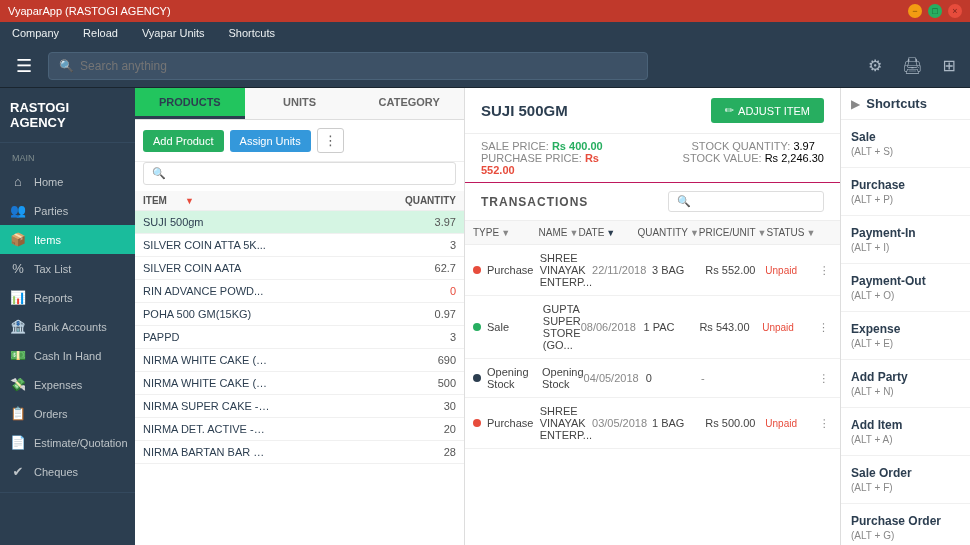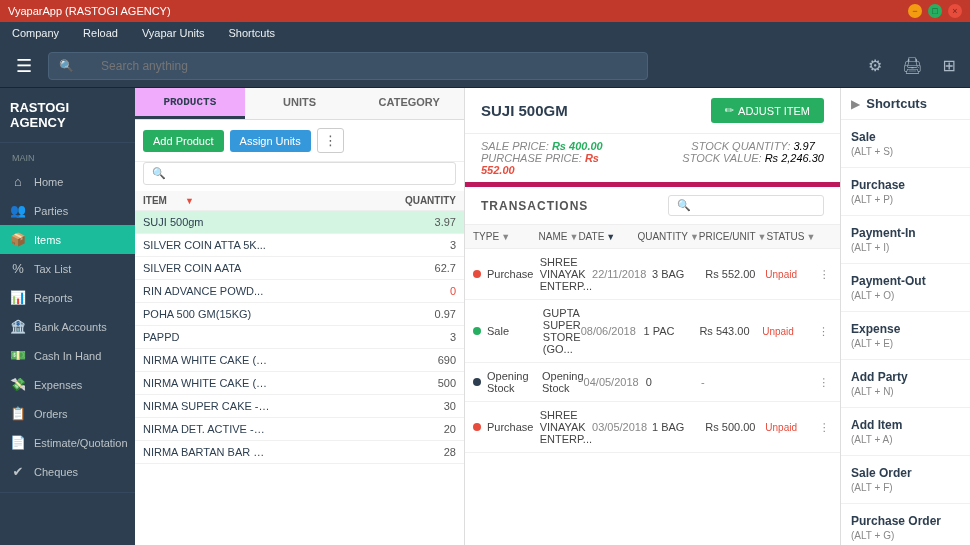--- a/index.html
+++ b/index.html
@@ -15,21 +15,21 @@
     .title-ctrl.close { background: #e74c3c; color: #7b241c; }
 
     
     .menu-bar { background: #2c3e50; color: #ecf0f1; height: 22px; display: flex; align-items: center; padding: 0 8px; gap: 16px; font-size: 11px; }
     .menu-item { cursor: pointer; padding: 2px 4px; }
 
     
     .toolbar { background: #2c3e50; height: 44px; display: flex; align-items: center; padding: 0 8px; gap: 8px; border-bottom: 1px solid #1a252f; }
     .toolbar-hamburger { color: white; font-size: 18px; cursor: pointer; padding: 4px 8px; }
     .search-box { flex: 1; max-width: 600px; background: #3d5166; border: 1px solid #4a6278; border-radius: 4px; padding: 6px 10px; color: #aab7c4; font-size: 12px; display: flex; align-items: center; gap: 6px; }
-    .search-box input { background: transparent; border: none; outline: none; color: #aab7c4; font-size: 12px; flex: 1; margin-left: 21px; }
+    .search-box input { background: transparent; border: none; outline: none; color: #aab7c4; font-size: 12px; flex: 1; }
     .toolbar-icons { margin-left: auto; display: flex; gap: 8px; }
     .toolbar-icon { color: #aab7c4; font-size: 16px; cursor: pointer; padding: 4px 6px; }
 
     
     .app-layout { display: flex; height: calc(545px - 22px - 22px - 44px); }
 
     
     .sidebar { width: 135px; background: #2c3e50; color: #bdc3c7; display: flex; flex-direction: column; overflow-y: auto; }
     .sidebar-logo { padding: 12px 10px; font-weight: bold; font-size: 13px; color: white; border-bottom: 1px solid #34495e; }
     .sidebar-section { padding: 6px 0; border-bottom: 1px solid #34495e; }
@@ -38,21 +38,21 @@
     .sidebar-item.active { background: #1abc9c; color: white; }
     .sidebar-icon { width: 16px; text-align: center; font-size: 13px; }
 
     
     .main-content { flex: 1; display: flex; overflow: hidden; }
 
     
     .products-panel { width: 330px; background: white; border-right: 1px solid #ddd; display: flex; flex-direction: column; }
     .panel-tabs { display: flex; border-bottom: 1px solid #ddd; background: #f8f8f8; }
     .panel-tab { flex: 1; padding: 8px 4px; text-align: center; font-size: 11px; font-weight: bold; color: #666; cursor: pointer; border-bottom: 3px solid transparent; }
-    .panel-tab.active { color: #2c3e50; border-bottom-color: #2c3e50; background: #f0abfc; font-family: Liberation Mono, monospace; }
+    .panel-tab.active { color: #2c3e50; border-bottom-color: #2c3e50; background: #22c55e; }
 
     .panel-actions { padding: 8px; display: flex; gap: 6px; align-items: center; border-bottom: 1px solid #eee; }
     .btn-primary { background: #27ae60; color: white; border: none; padding: 5px 10px; border-radius: 3px; font-size: 11px; cursor: pointer; }
     .btn-secondary { background: #3498db; color: white; border: none; padding: 5px 10px; border-radius: 3px; font-size: 11px; cursor: pointer; }
     .btn-more { background: none; border: 1px solid #ccc; padding: 4px 6px; border-radius: 3px; cursor: pointer; color: #666; }
 
     .search-field { margin: 0 8px 6px; border: 1px solid #ddd; border-radius: 3px; padding: 4px 8px; font-size: 11px; display: flex; align-items: center; gap: 4px; }
     .search-field input { border: none; outline: none; font-size: 11px; flex: 1; }
 
     .items-table-header { display: flex; padding: 4px 8px; border-bottom: 1px solid #eee; background: #f8f8f8; }
@@ -66,21 +66,21 @@
     .item-name { flex: 1; font-size: 11px; color: #2c3e50; }
     .item-qty { width: 60px; text-align: right; font-size: 11px; color: #555; }
     .item-qty.negative { color: #e74c3c; }
 
     
     .detail-panel { flex: 1; background: white; display: flex; flex-direction: column; overflow: hidden; }
     .detail-header { padding: 10px 16px; border-bottom: 1px solid #eee; display: flex; align-items: center; justify-content: space-between; }
     .detail-title { font-size: 15px; font-weight: bold; color: #2c3e50; }
     .btn-adjust { background: #27ae60; color: white; border: none; padding: 6px 14px; border-radius: 3px; font-size: 11px; cursor: pointer; display: flex; align-items: center; gap: 4px; }
 
-    .detail-info { padding: 6px 16px; border-bottom: 5px solid #be185d; display: flex; gap: 40px; font-size: 11px; font-style: italic; }
+    .detail-info { padding: 6px 16px; border-bottom: 1px solid #be185d; display: flex; gap: 40px; font-size: 11px; }
     .detail-info-right { margin-left: auto; text-align: right; }
     .price-label { color: #888; }
     .price-value { color: #27ae60; font-weight: bold; }
     .price-value.red { color: #e74c3c; }
 
     .transactions-section { flex: 1; display: flex; flex-direction: column; overflow: hidden; }
     .transactions-header { padding: 8px 16px; display: flex; align-items: center; justify-content: space-between; border-bottom: 1px solid #eee; }
     .transactions-title { font-size: 12px; font-weight: bold; color: #555; letter-spacing: 1px; text-transform: uppercase; }
     .txn-search { border: 1px solid #ddd; border-radius: 3px; padding: 3px 8px; font-size: 11px; display: flex; align-items: center; gap: 4px; }
     .txn-search input { border: none; outline: none; font-size: 11px; width: 120px; }

